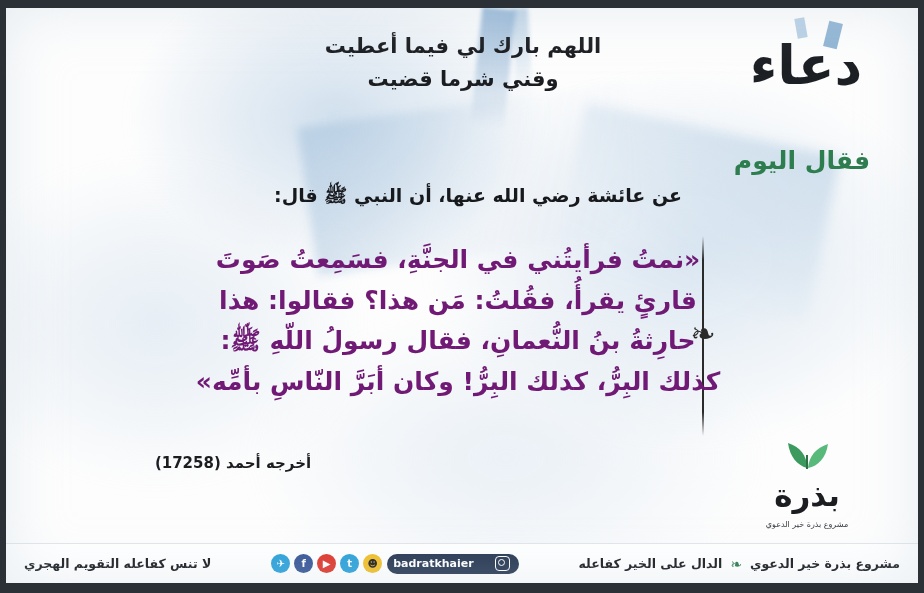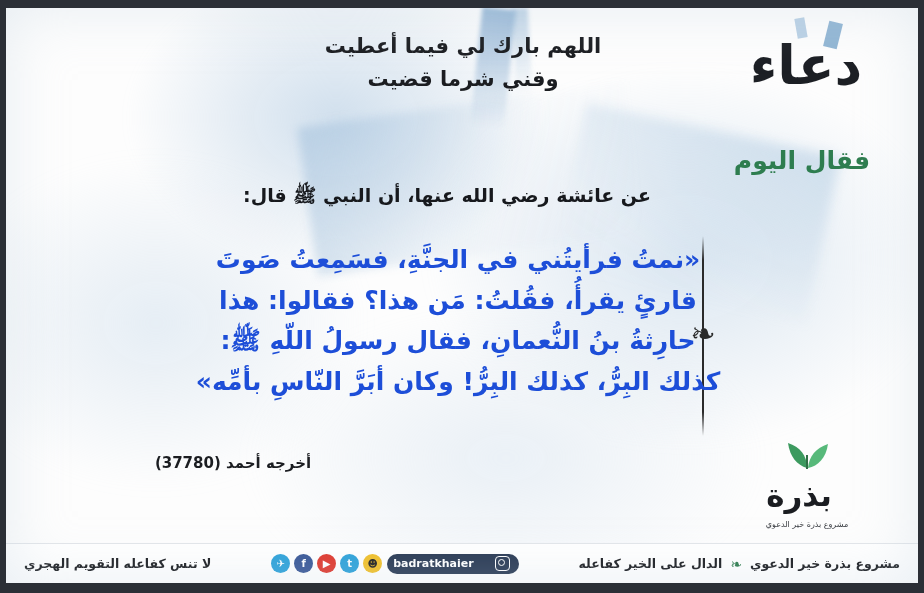--- a/index.html
+++ b/index.html
@@ -216,35 +216,34 @@
     line-height: 52px;
     text-align: center;
   }
 
   
   .narrator {
     position: absolute;
     top: 176px;
     right: 236px;
     width: 470px;
-    text-align: center;
     font-size: 19px;
     font-weight: 700;
     color: #17191d;
   }
 
   .hadith {
     position: absolute;
     top: 232px;
     right: 150px;
     width: 620px;
     text-align: center;
     font-size: 25px;
     font-weight: 700;
-    color: #1d4ed8;
+    color: #701a75;
     line-height: 1.62;
   }
   .hadith-line {
     display: block;
     white-space: nowrap;
   }
 
   .takhrij {
     position: absolute;
     top: 446px;
@@ -268,21 +267,21 @@
   .logo-leaf {
     position: absolute;
     top: 0;
     right: 50px;
     width: 50px;
     height: 34px;
   }
   .logo-word {
     position: absolute;
     bottom: 18px;
-    right: 18px;
+    right: 10px;
     width: 130px;
     font-size: 31px;
     font-weight: 700;
     color: #1b1d21;
     text-align: center;
   }
   .logo-sub {
     position: absolute;
     bottom: 2px;
     right: 10px;
@@ -423,21 +422,21 @@
 
     <div class="narrator">عن عائشة رضي الله عنها، أن النبي ﷺ قال:</div>
 
     <div class="hadith">
       <span class="hadith-line">«نمتُ فرأيتُني في الجنَّةِ، فسَمِعتُ صَوتَ</span>
       <span class="hadith-line">قارئٍ يقرأُ، فقُلتُ: مَن هذا؟ فقالوا: هذا</span>
       <span class="hadith-line">حارِثةُ بنُ النُّعمانِ، فقال رسولُ اللّهِ ﷺ:</span>
       <span class="hadith-line">كذلك البِرُّ، كذلك البِرُّ! وكان أبَرَّ النّاسِ بأمِّه»</span>
     </div>
 
-    <div class="takhrij">أخرجه أحمد (37780)</div>
+    <div class="takhrij">أخرجه أحمد (17258)</div>
 
     <div class="logo">
       <svg class="logo-leaf" viewBox="0 0 50 34">
         <path d="M25 33 C25 20, 18 12, 6 8 C8 22, 15 30, 25 33 Z" fill="#3c9a5f"></path>
         <path d="M26 33 C27 21, 34 13, 46 9 C44 23, 36 31, 26 33 Z" fill="#57b97a"></path>
         <rect x="24" y="20" width="2" height="14" fill="#2f6f45"></rect>
       </svg>
       <div class="logo-word">بذرة</div>
       <div class="logo-sub">مشروع بذرة خير الدعوي</div>
     </div>

